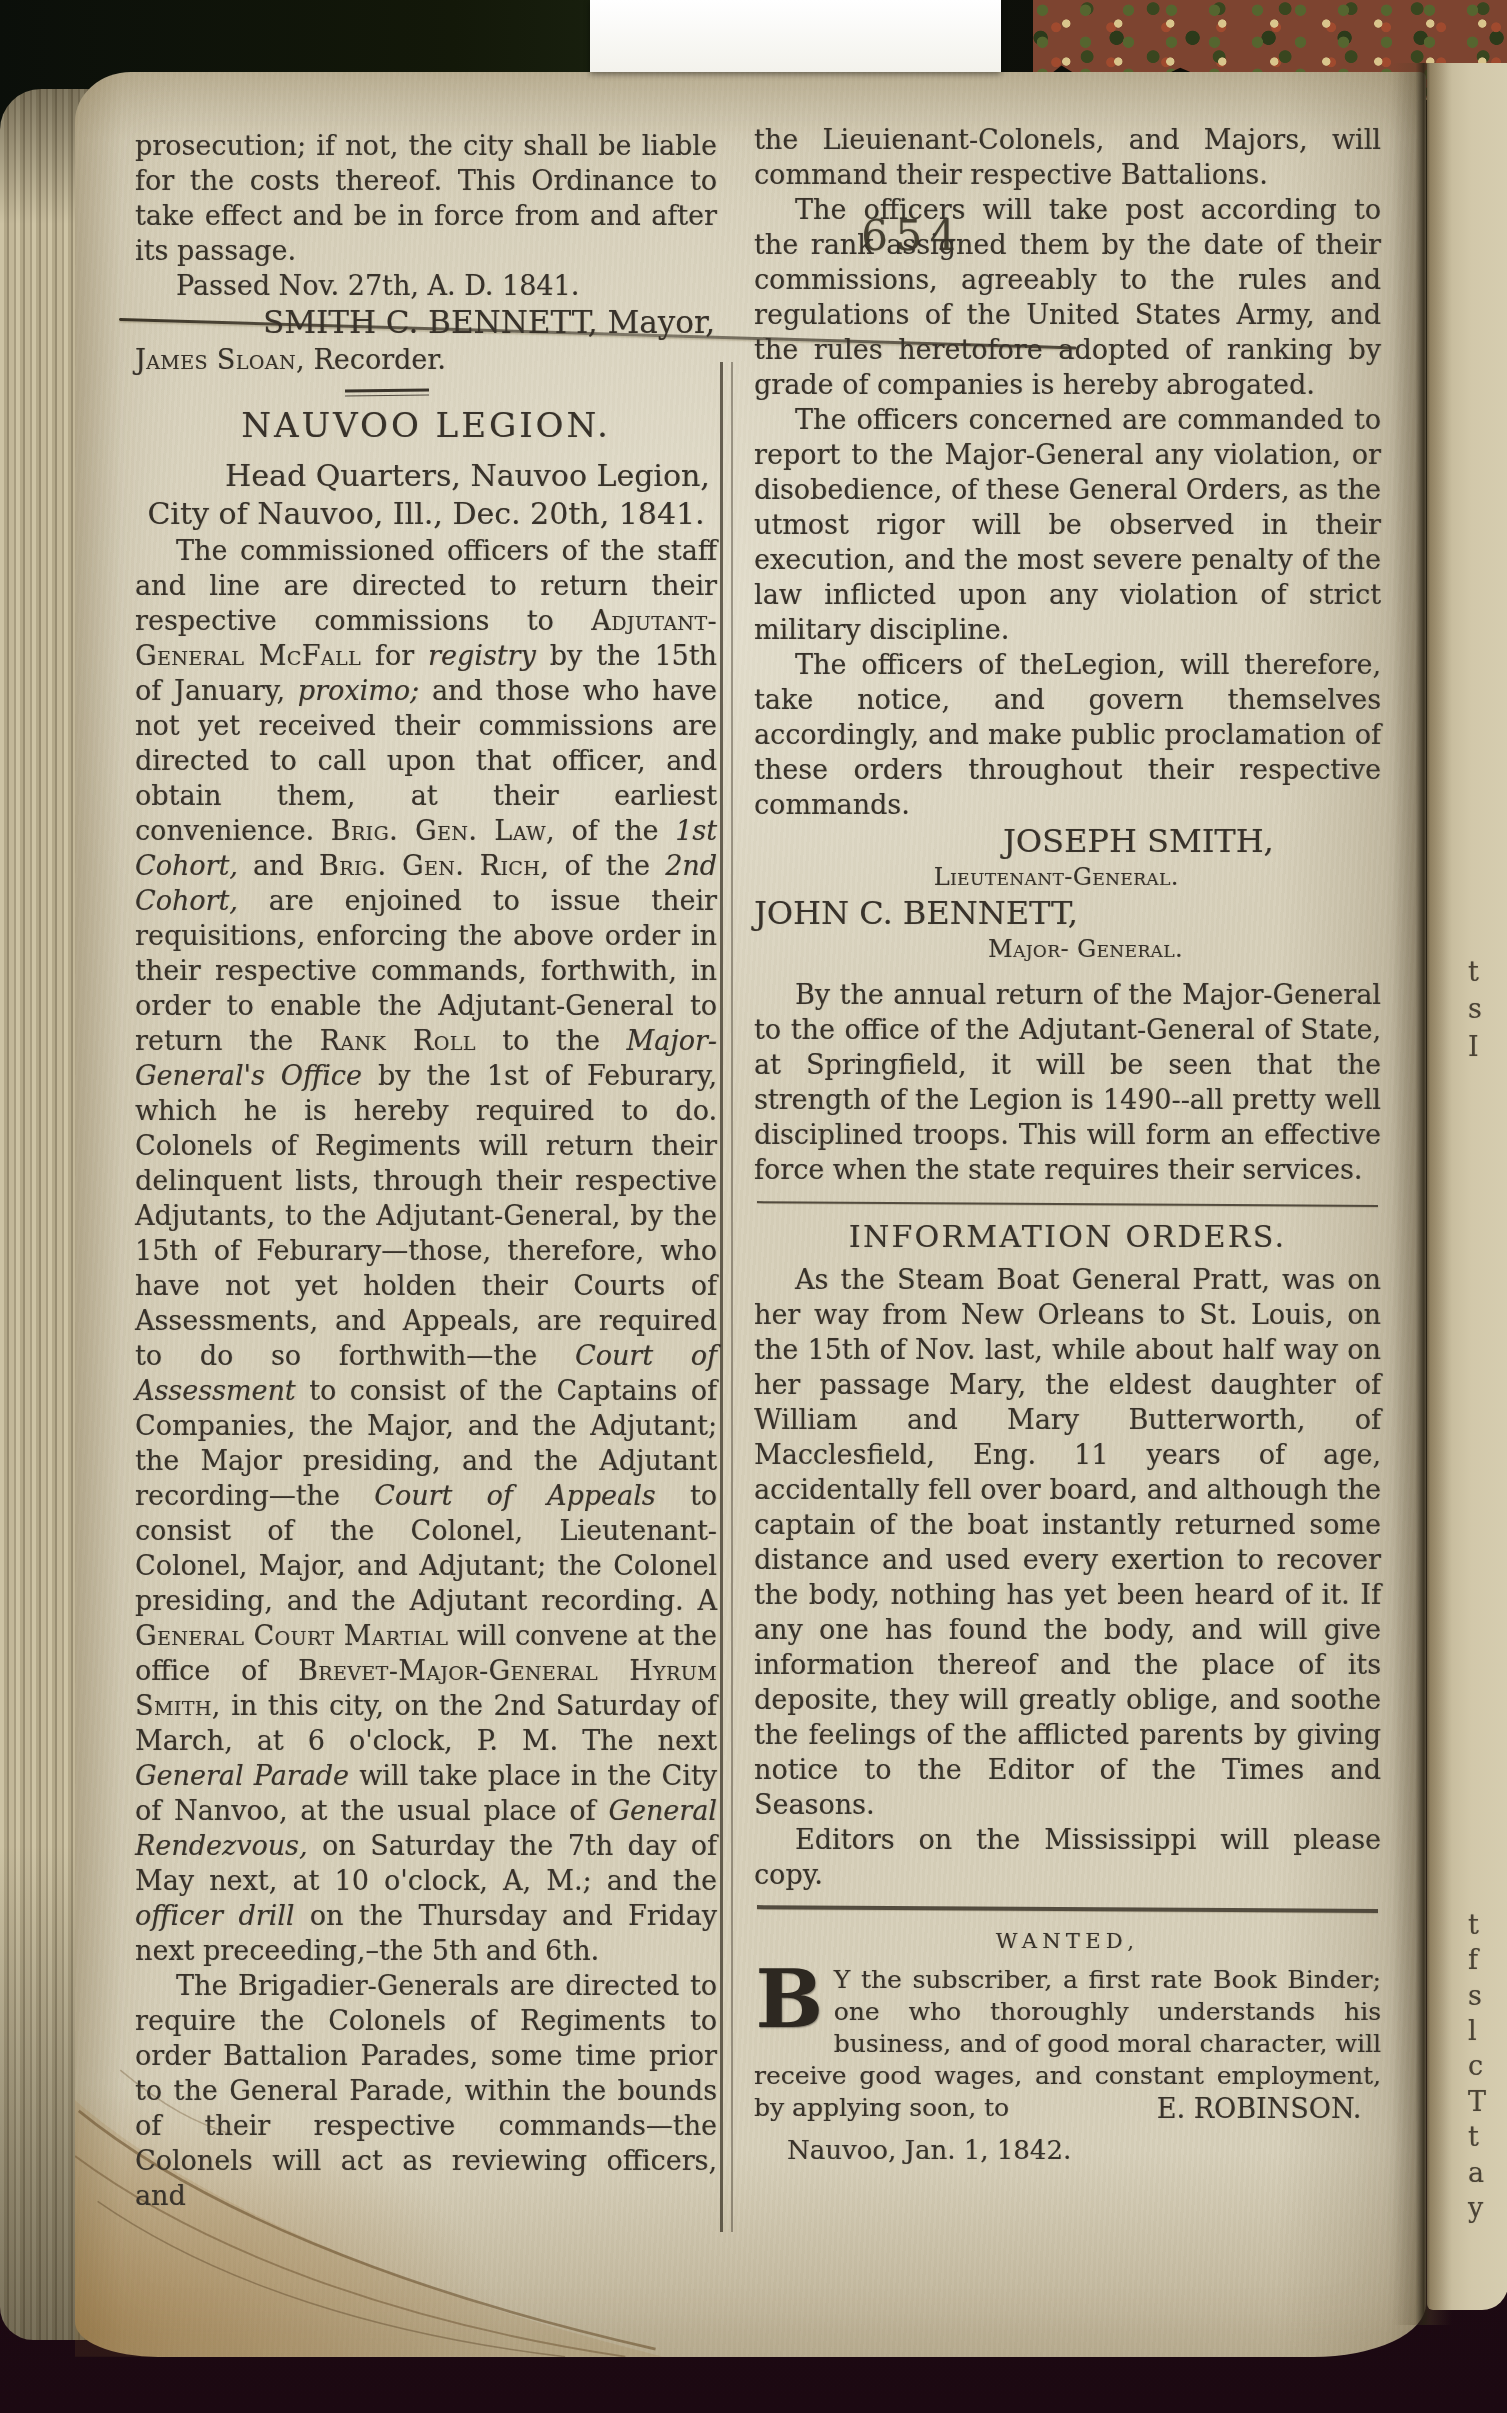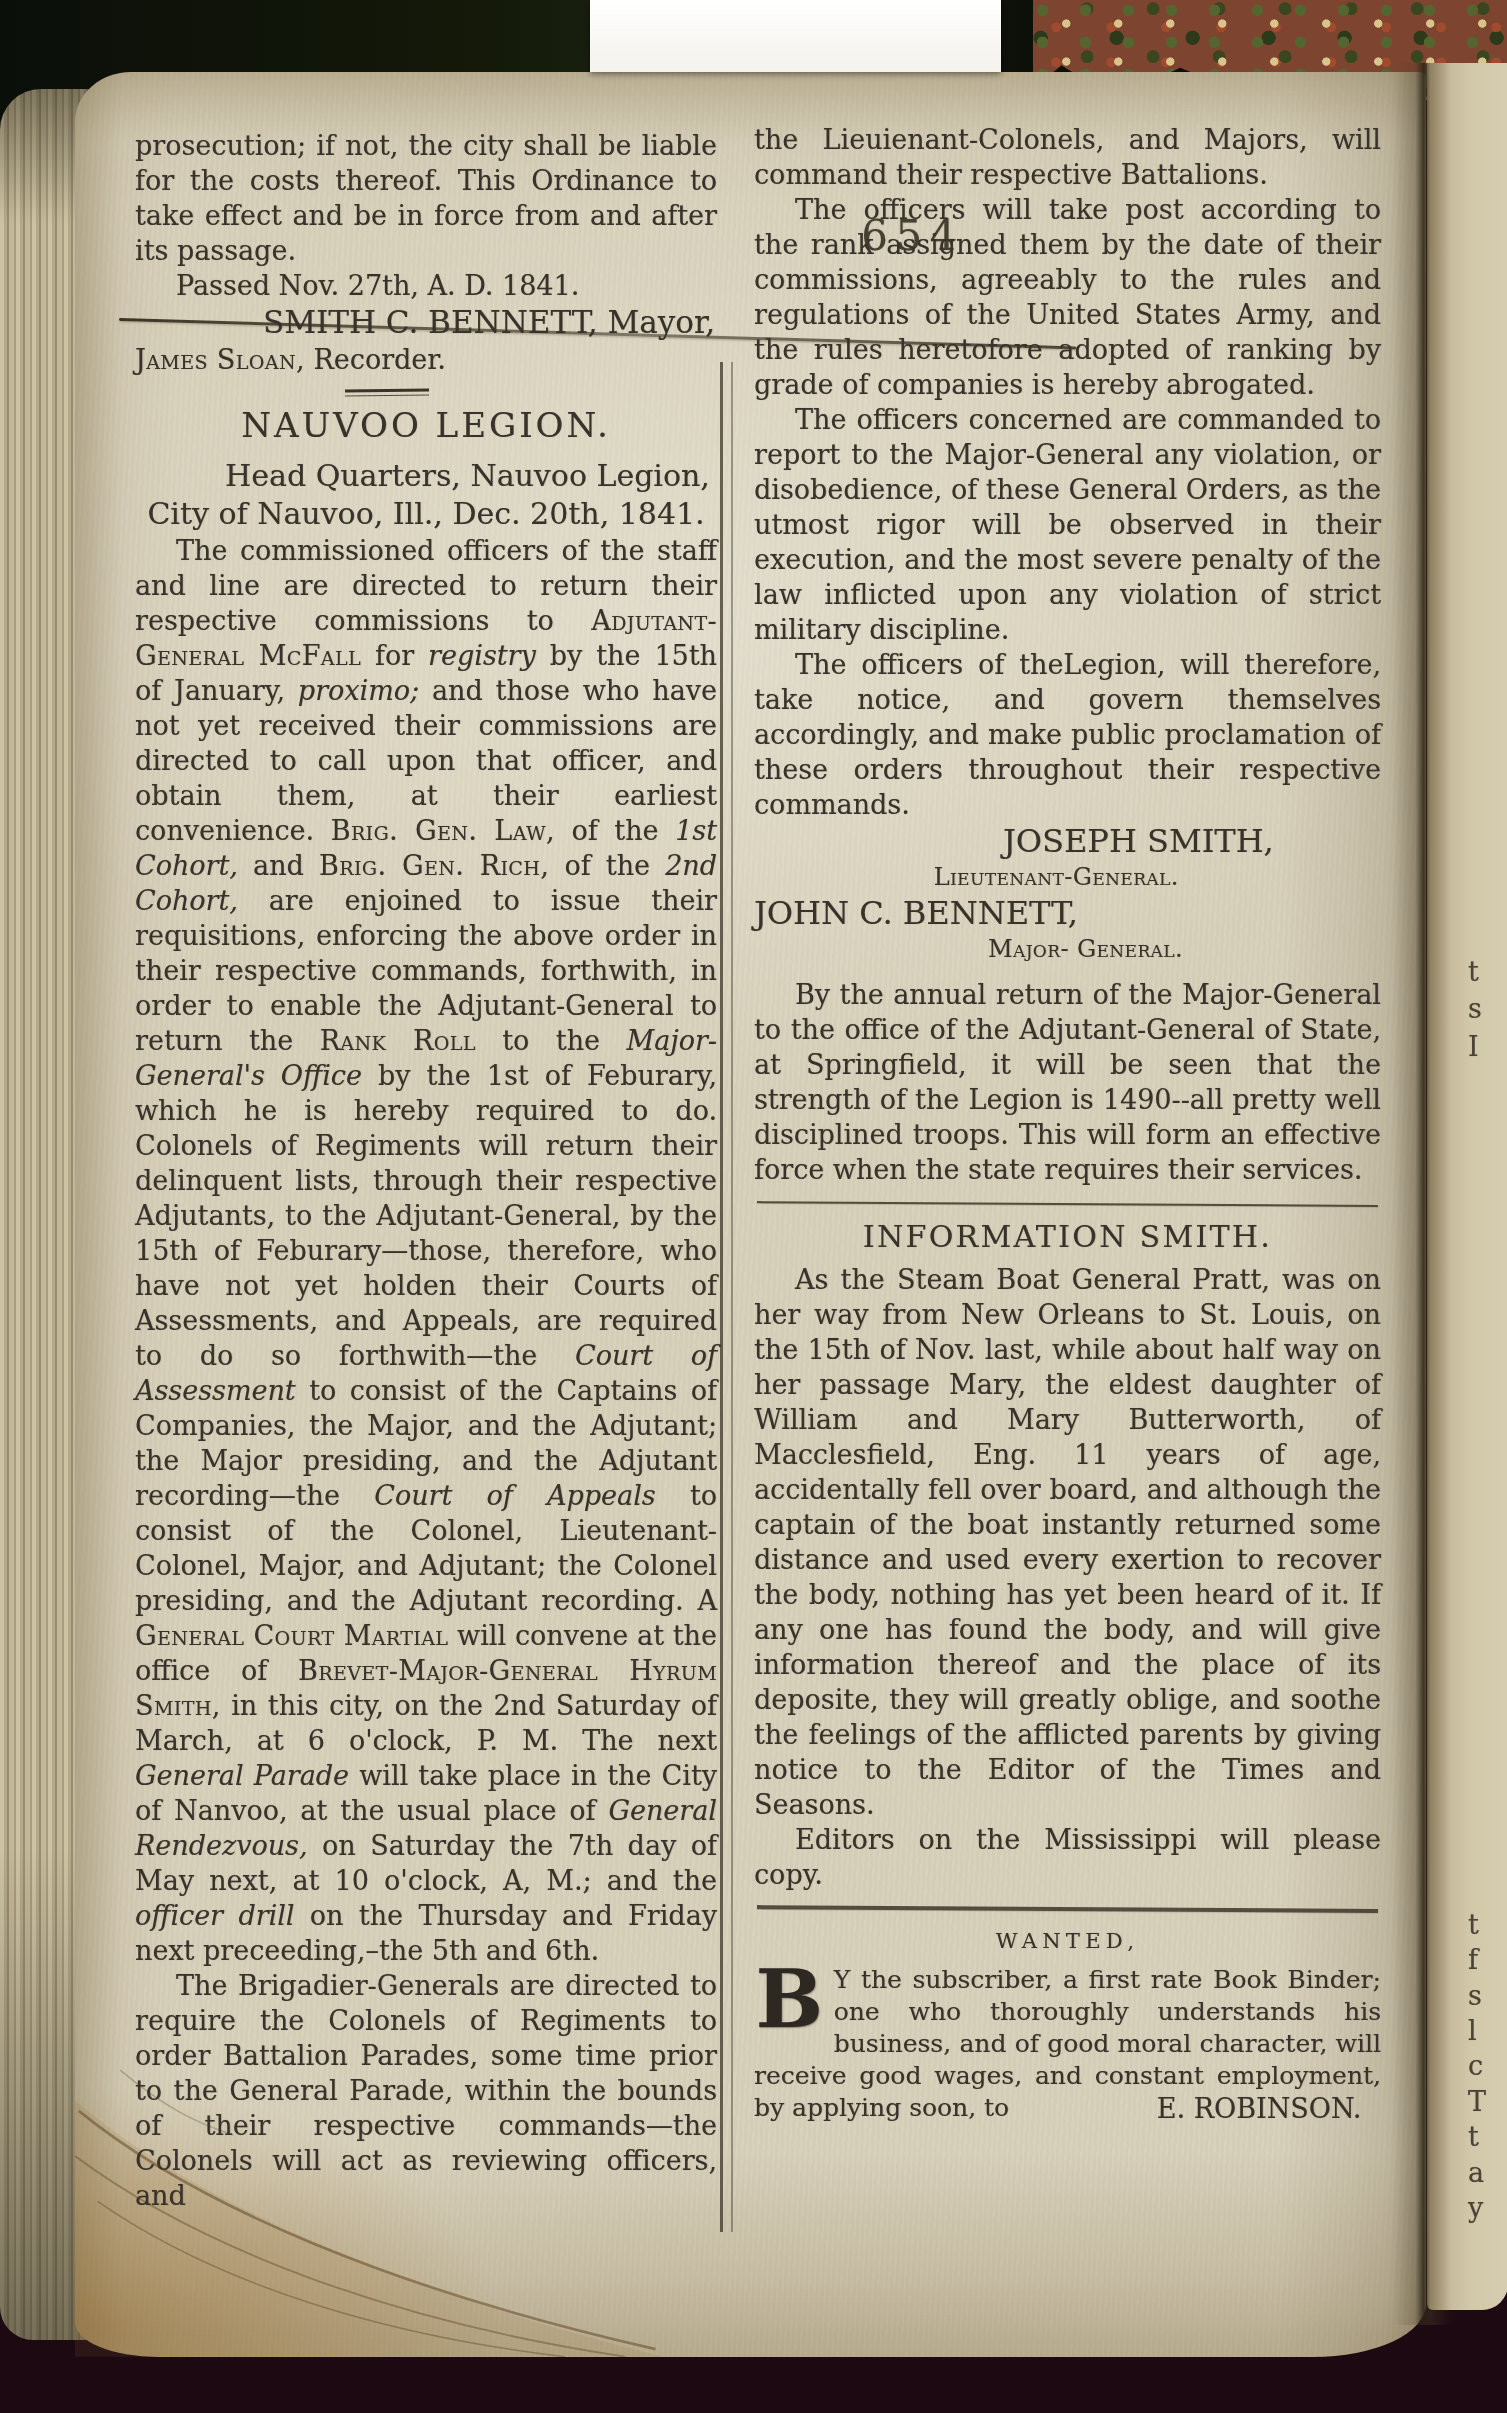--- a/index.html
+++ b/index.html
@@ -147,27 +147,28 @@
       <p class="indent">The officers of theLegion, will therefore, take notice, and govern themselves accordingly, and make public proclamation of these orders throughout their respective commands.</p>
 
       <div class="sig-name sig-indent">JOSEPH SMITH,</div>
       <div class="sig-title sig-title-r sc">Lieutenant-General.</div>
       <div class="sig-name">JOHN C. BENNETT,</div>
       <div class="sig-title sig-title-c sc">Major- General.</div>
 
       <p class="indent" style="margin-top:10.6px;">By the annual return of the Major-General to the office of the Adjutant-General of State, at Springfield, it will be seen that the strength of the Legion is 1490--all pretty well disciplined troops. This will form an effective force when the state requires their services.</p>
 
       <div class="rule"></div>
-      <h3 class="h-info">INFORMATION SMITH.</h3>
+      <h3 class="h-info">INFORMATION ORDERS.</h3>
       <p class="indent">As the Steam Boat General Pratt, was on her way from New Orleans to St. Louis, on the 15th of Nov. last, while about half way on her passage Mary, the eldest daughter of William and Mary Butterworth, of Macclesfield, Eng. 11 years of age, accidentally fell over board, and although the captain of the boat instantly returned some distance and used every exertion to recover the body, nothing has yet been heard of it. If any one has found the body, and will give information thereof and the place of its deposite, they will greatly oblige, and soothe the feelings of the afflicted parents by giving notice to the Editor of the Times and Seasons.</p>
       <p class="indent">Editors on the Mississippi will please copy.</p>
 
       <div class="rule rule-thick"></div>
       <h3 class="h-wanted">WANTED,</h3>
       <div class="ad">
         <span class="drop-b">B</span><span>Y the subscriber, a first rate Book Binder; one who thoroughly understands his business, and of good moral character, will receive good wages, and constant employment, by applying soon, to</span>
       </div>
       <div class="ad-sig-row">E. ROBINSON.</div>
+      <div class="ad-dateline">Nauvoo, Jan. 1, 1842.</div>
     </div>
 
   </div>
 </div>
 
 
 </body></html>

